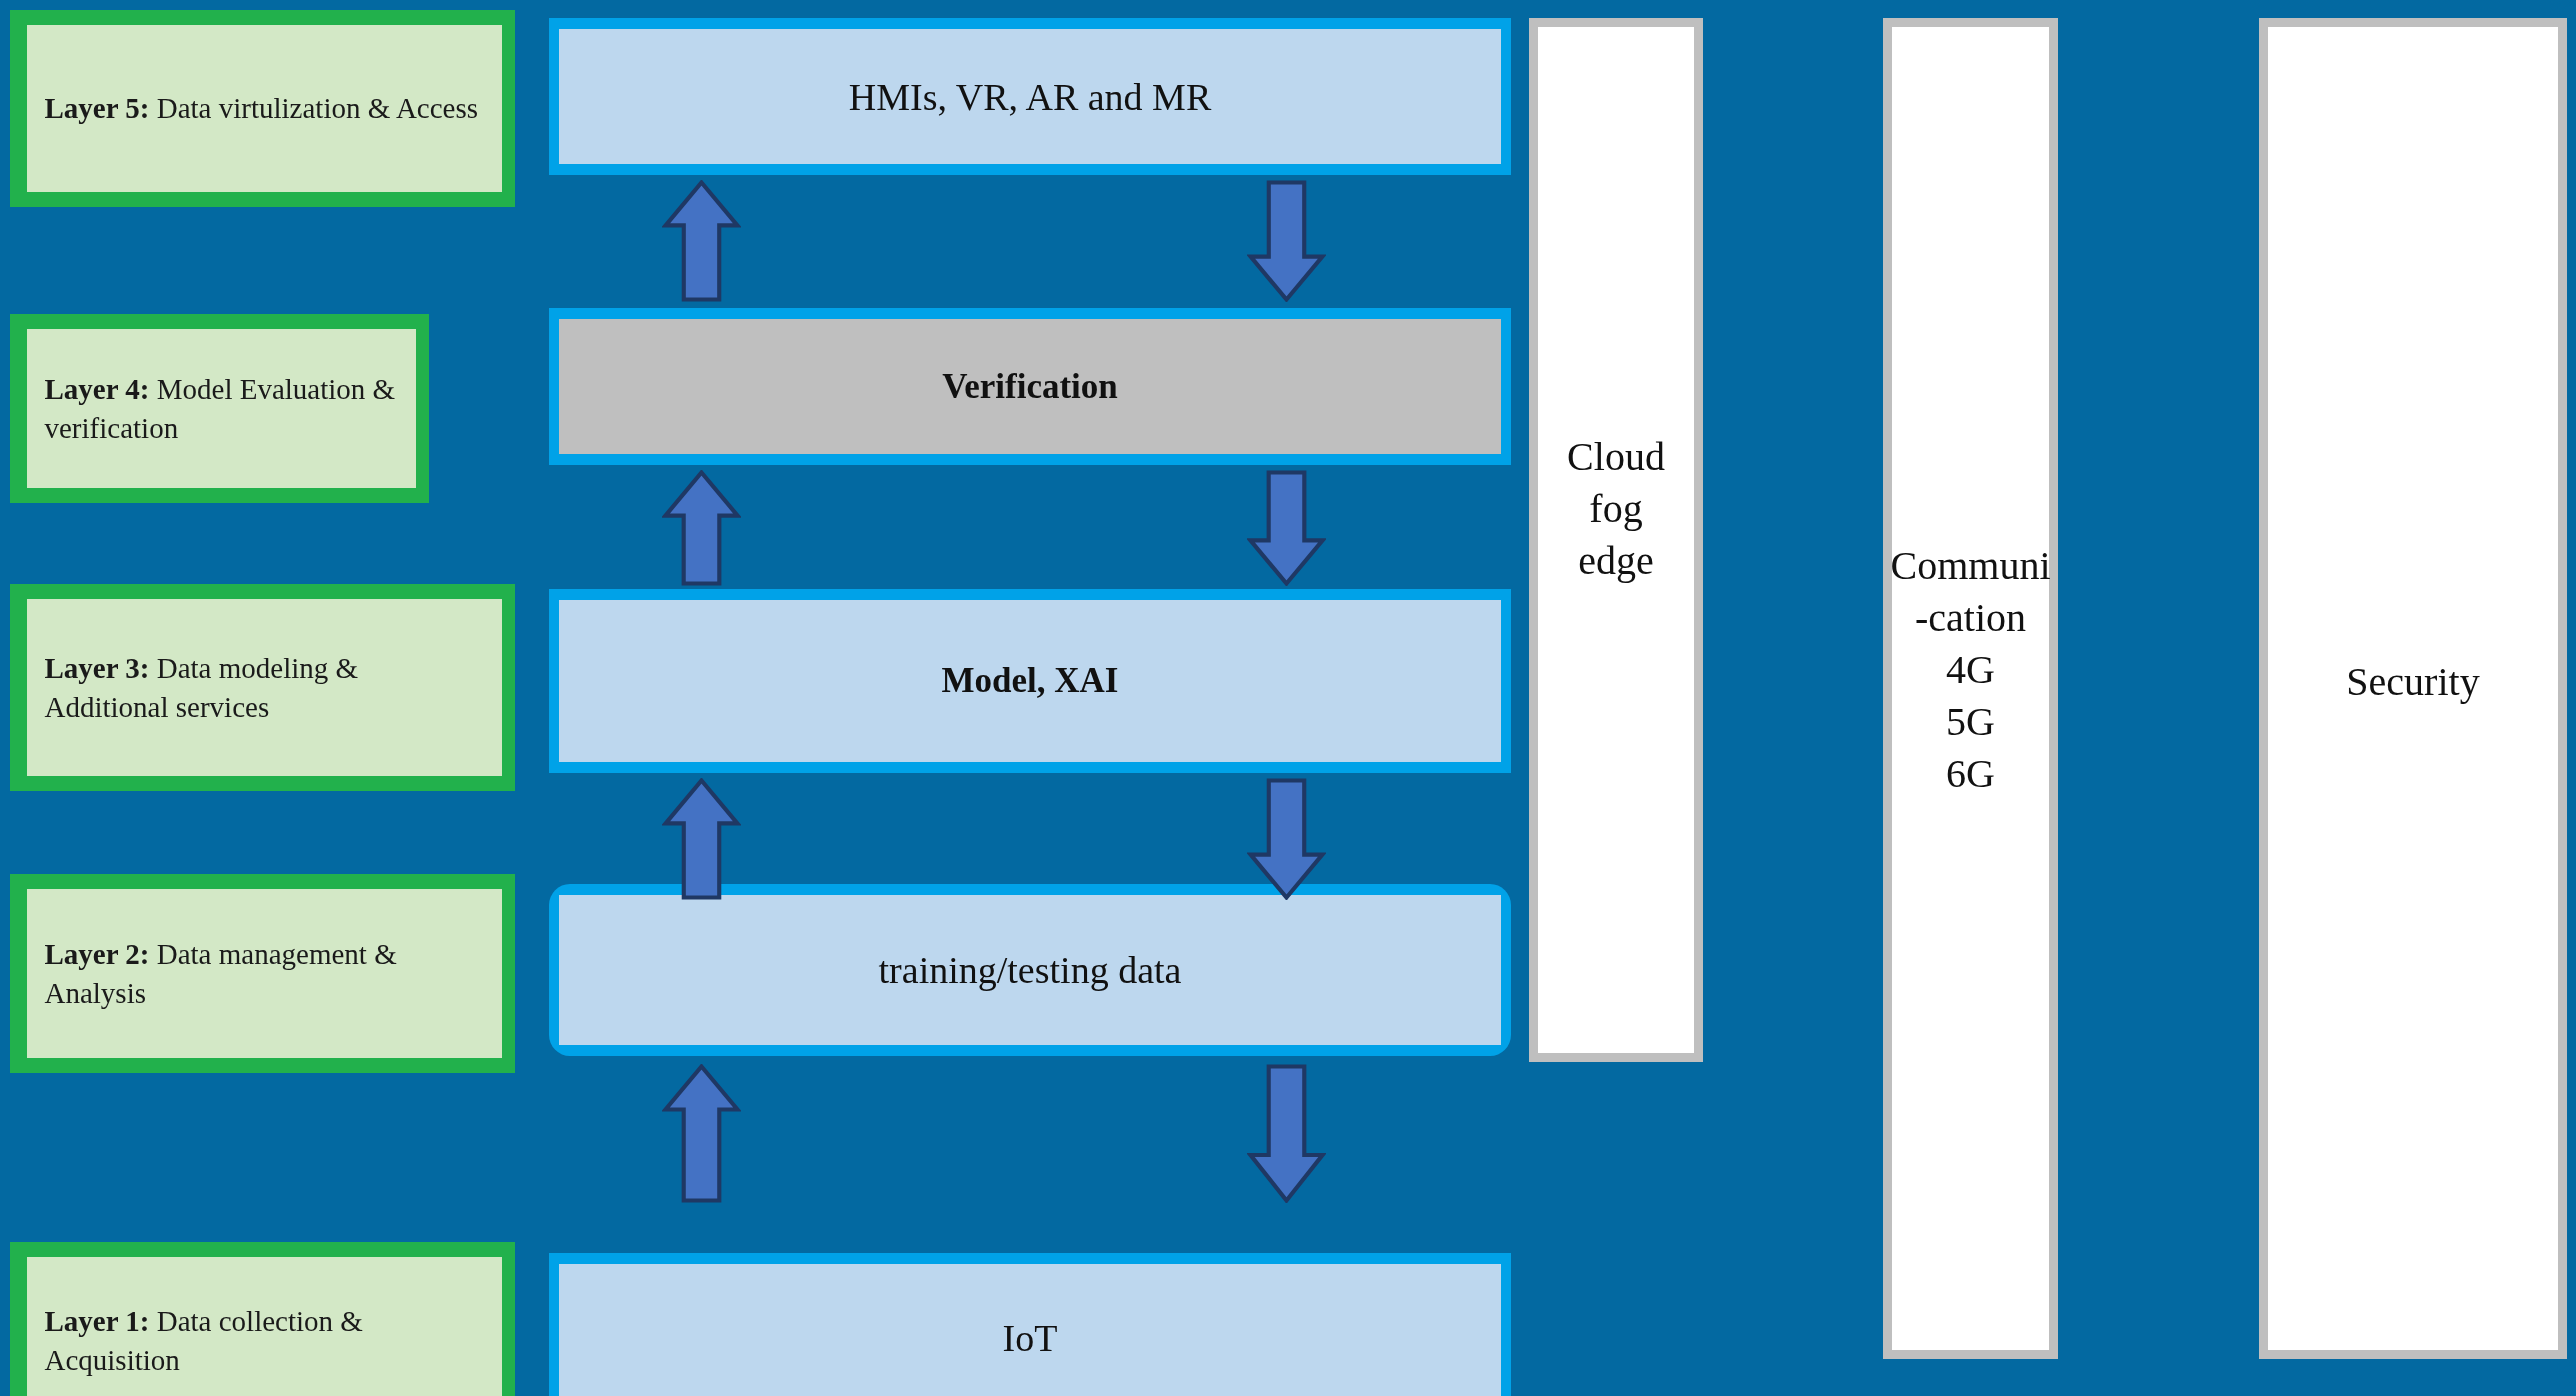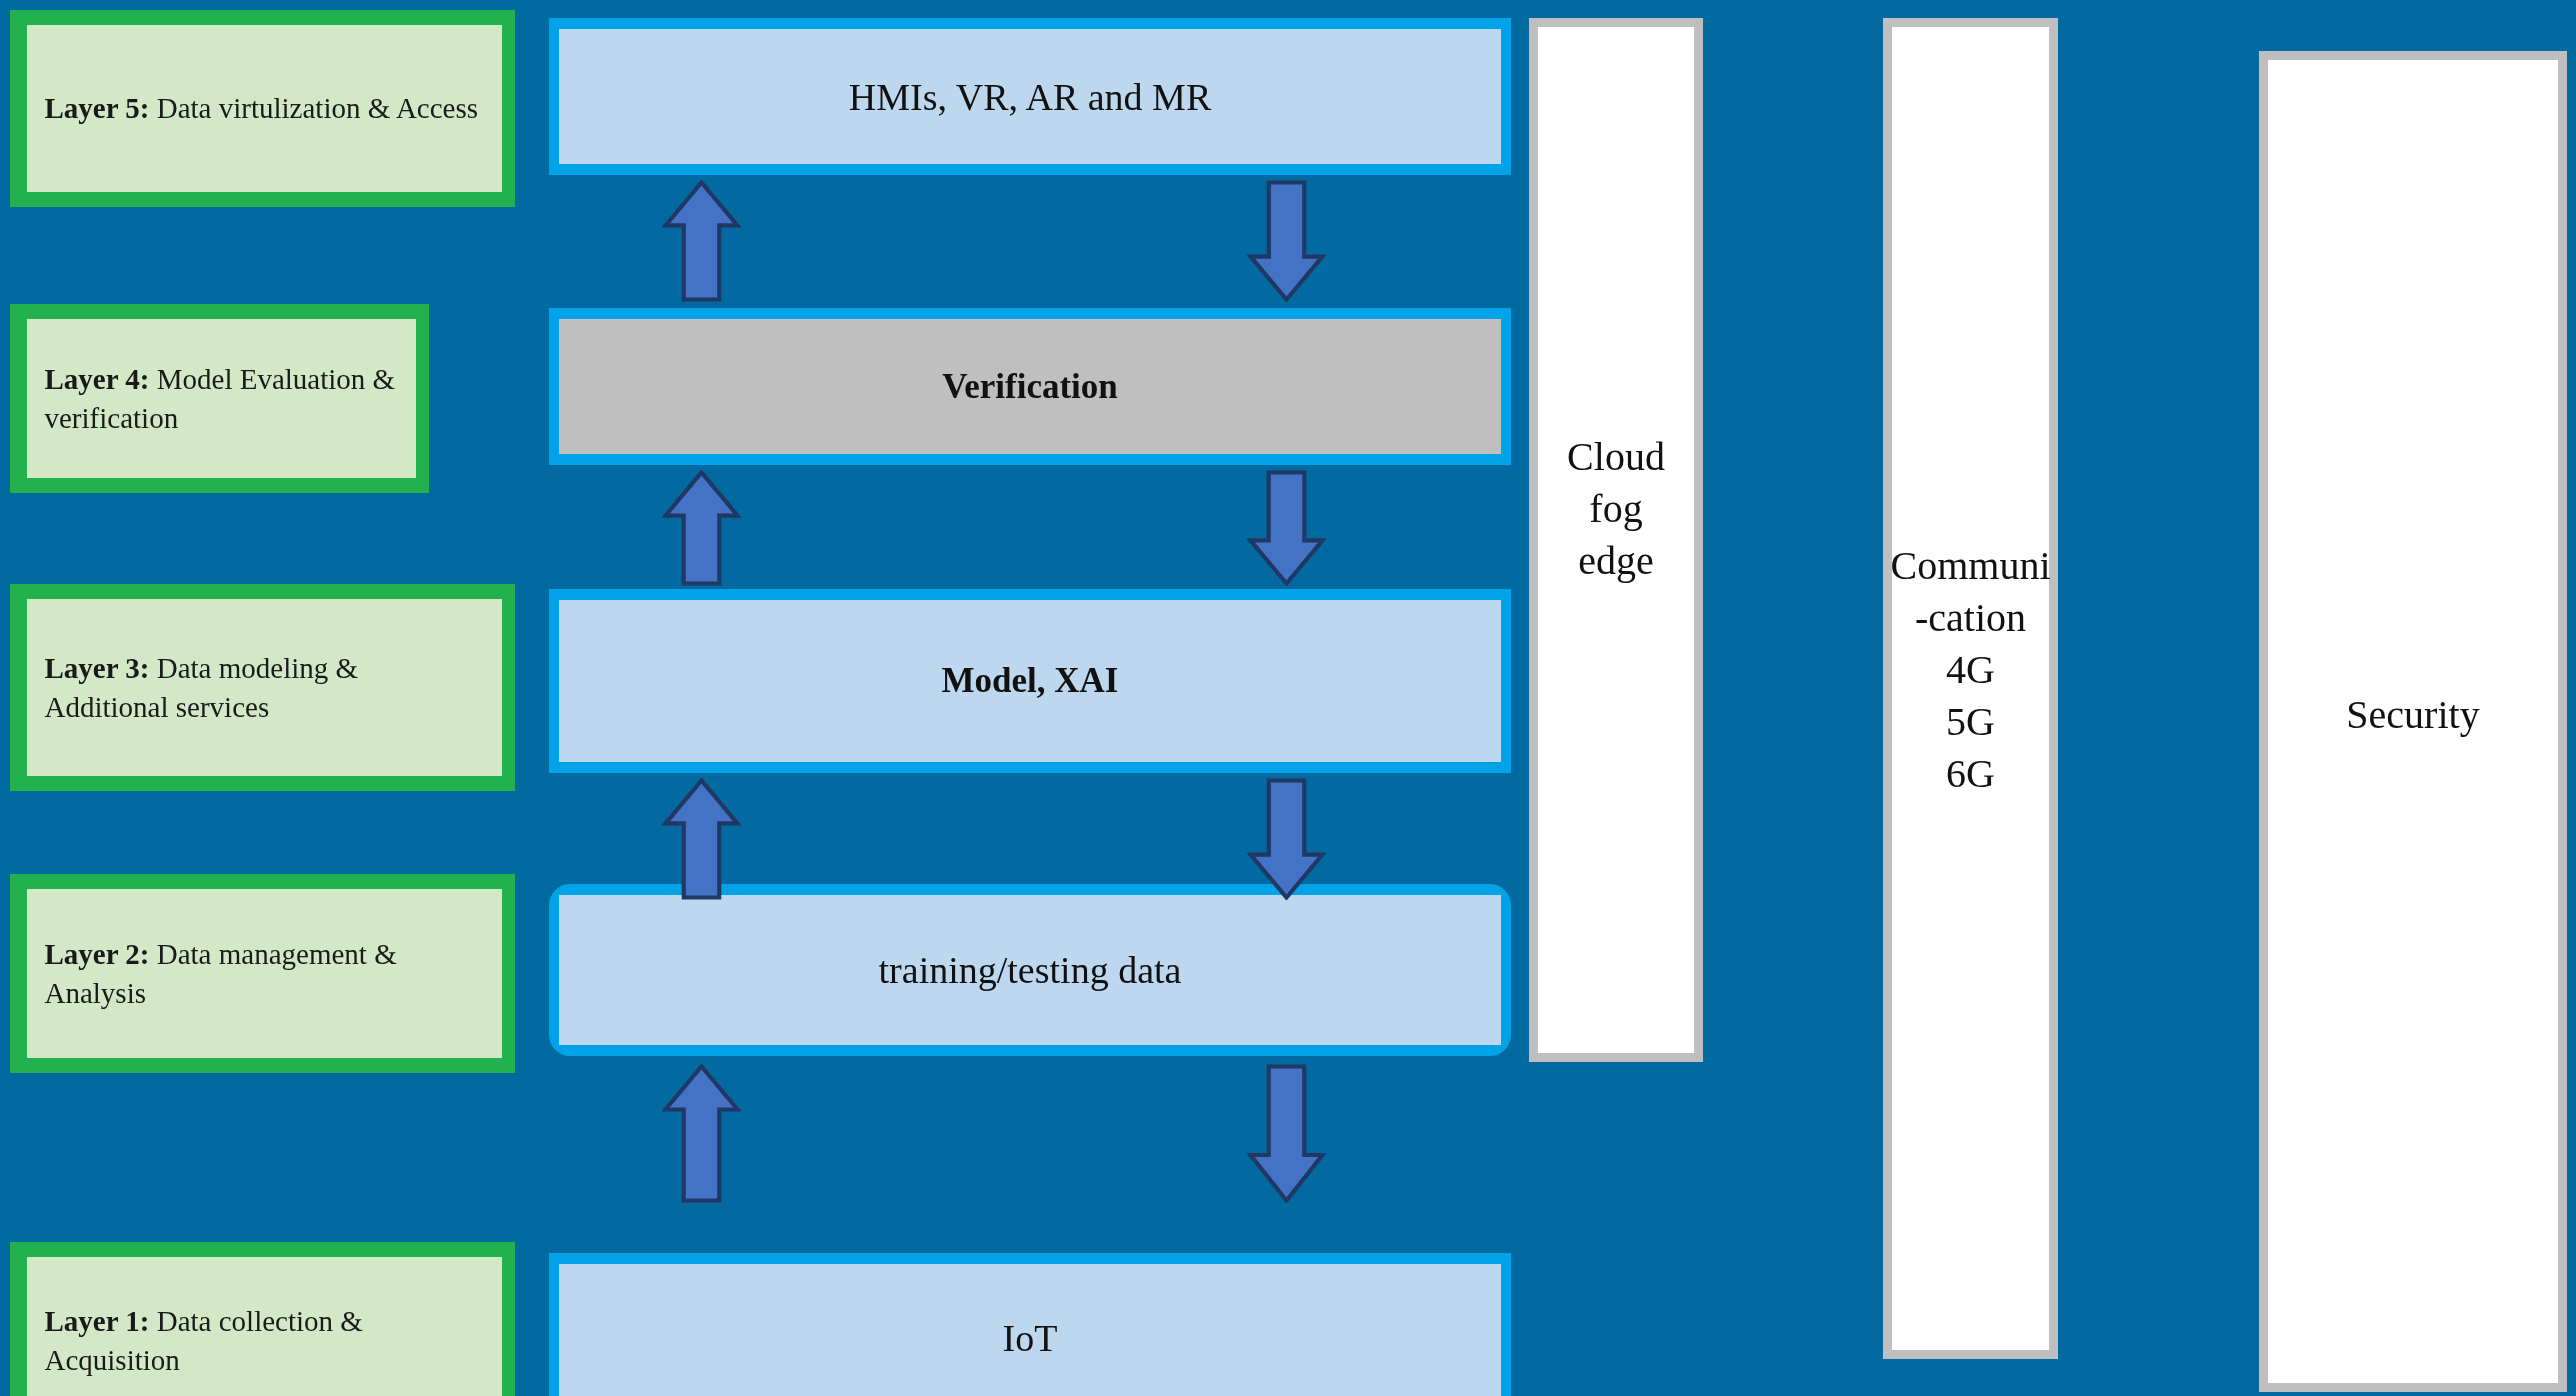--- a/index.html
+++ b/index.html
@@ -104,21 +104,21 @@
 <div id="canvas">
 
   <div class="layer-box" style="left:10px; top:10px; width:505px; height:197px;">
     <div class="layer-box-inner">
       <div class="layer-text">
         <b>Layer 5:</b><span> Data virtulization &amp; Access</span>
       </div>
     </div>
   </div>
 
-  <div class="layer-box" style="left:10px; top:304px; width:419px; height:189px;">
+  <div class="layer-box" style="left:10px; top:314px; width:419px; height:189px;">
     <div class="layer-box-inner">
       <div class="layer-text">
         <b>Layer 4:</b><span> Model Evaluation &amp; verification</span>
       </div>
     </div>
   </div>
 
   <div class="layer-box" style="left:10px; top:584px; width:505px; height:207px;">
     <div class="layer-box-inner">
       <div class="layer-text">
@@ -224,18 +224,18 @@
   </div>
 
   <div class="side-panel" style="left:1883px; top:18px; width:175px; height:1341px; padding-top:513px;">
     <div class="side-panel-text">Communi
 -cation
 4G
 5G
 6G</div>
   </div>
 
-  <div class="side-panel" style="left:2259px; top:18px; width:308px; height:1341px; padding-top:629px;margin-top:33px;">
+  <div class="side-panel" style="left:2259px; top:18px; width:308px; height:1341px; padding-top:629px;">
     <div class="side-panel-text">Security</div>
   </div>
 
 </div>
 
 
 </body></html>

